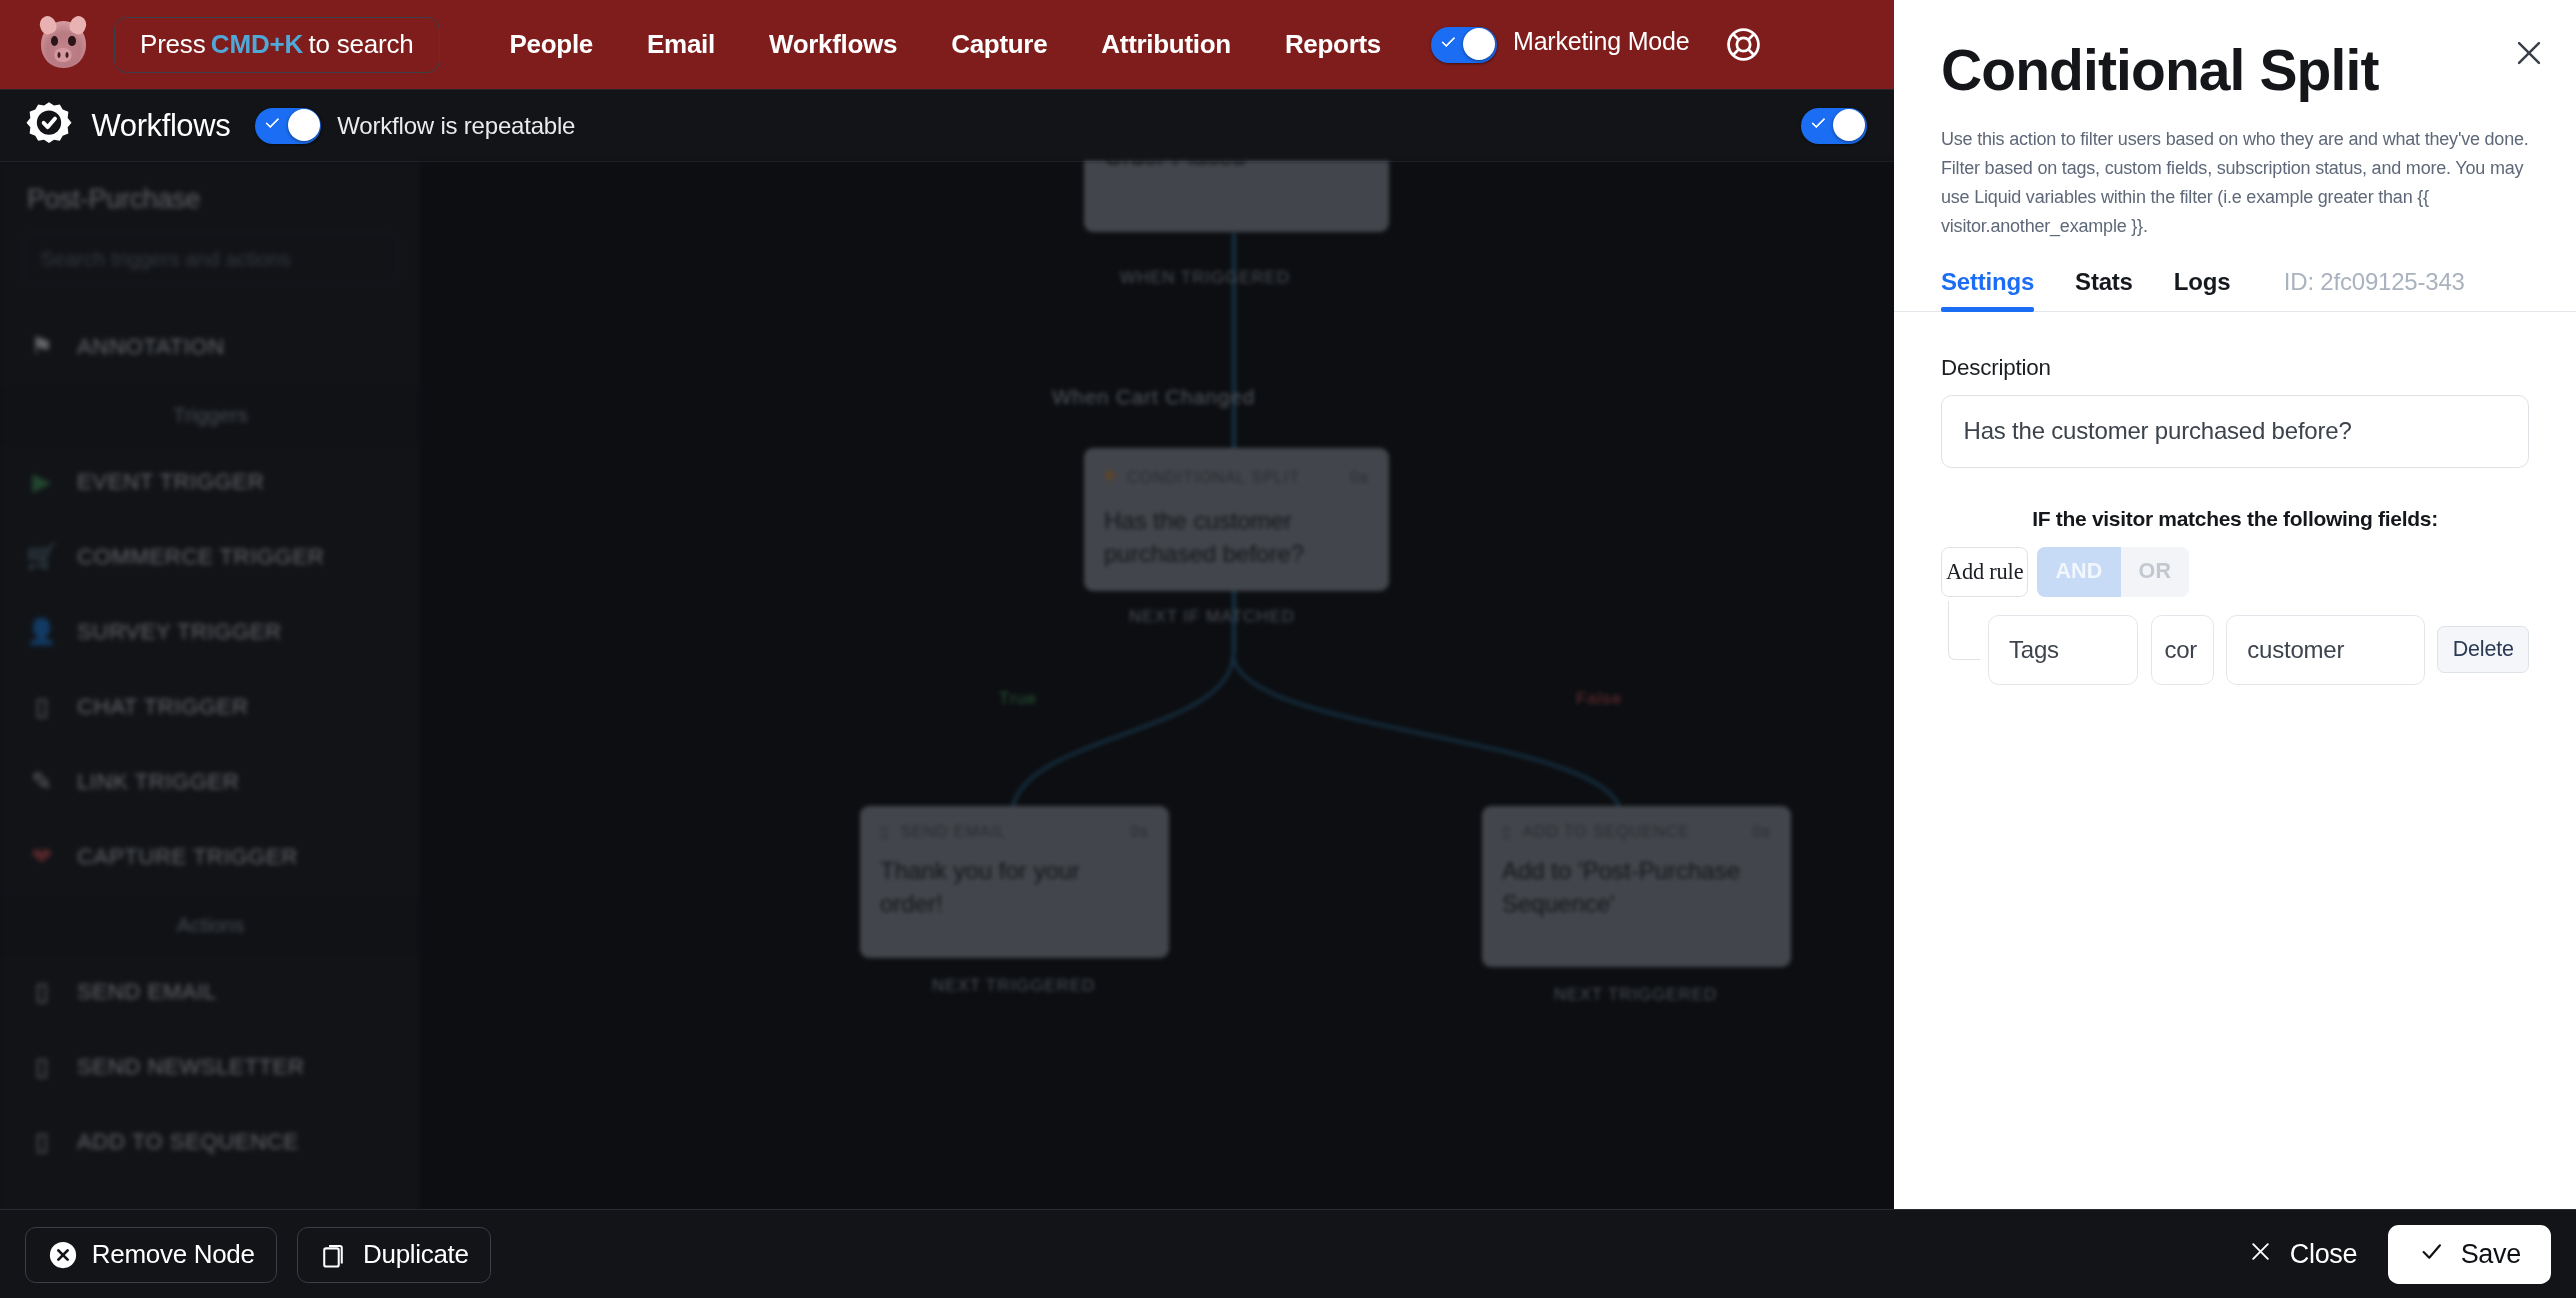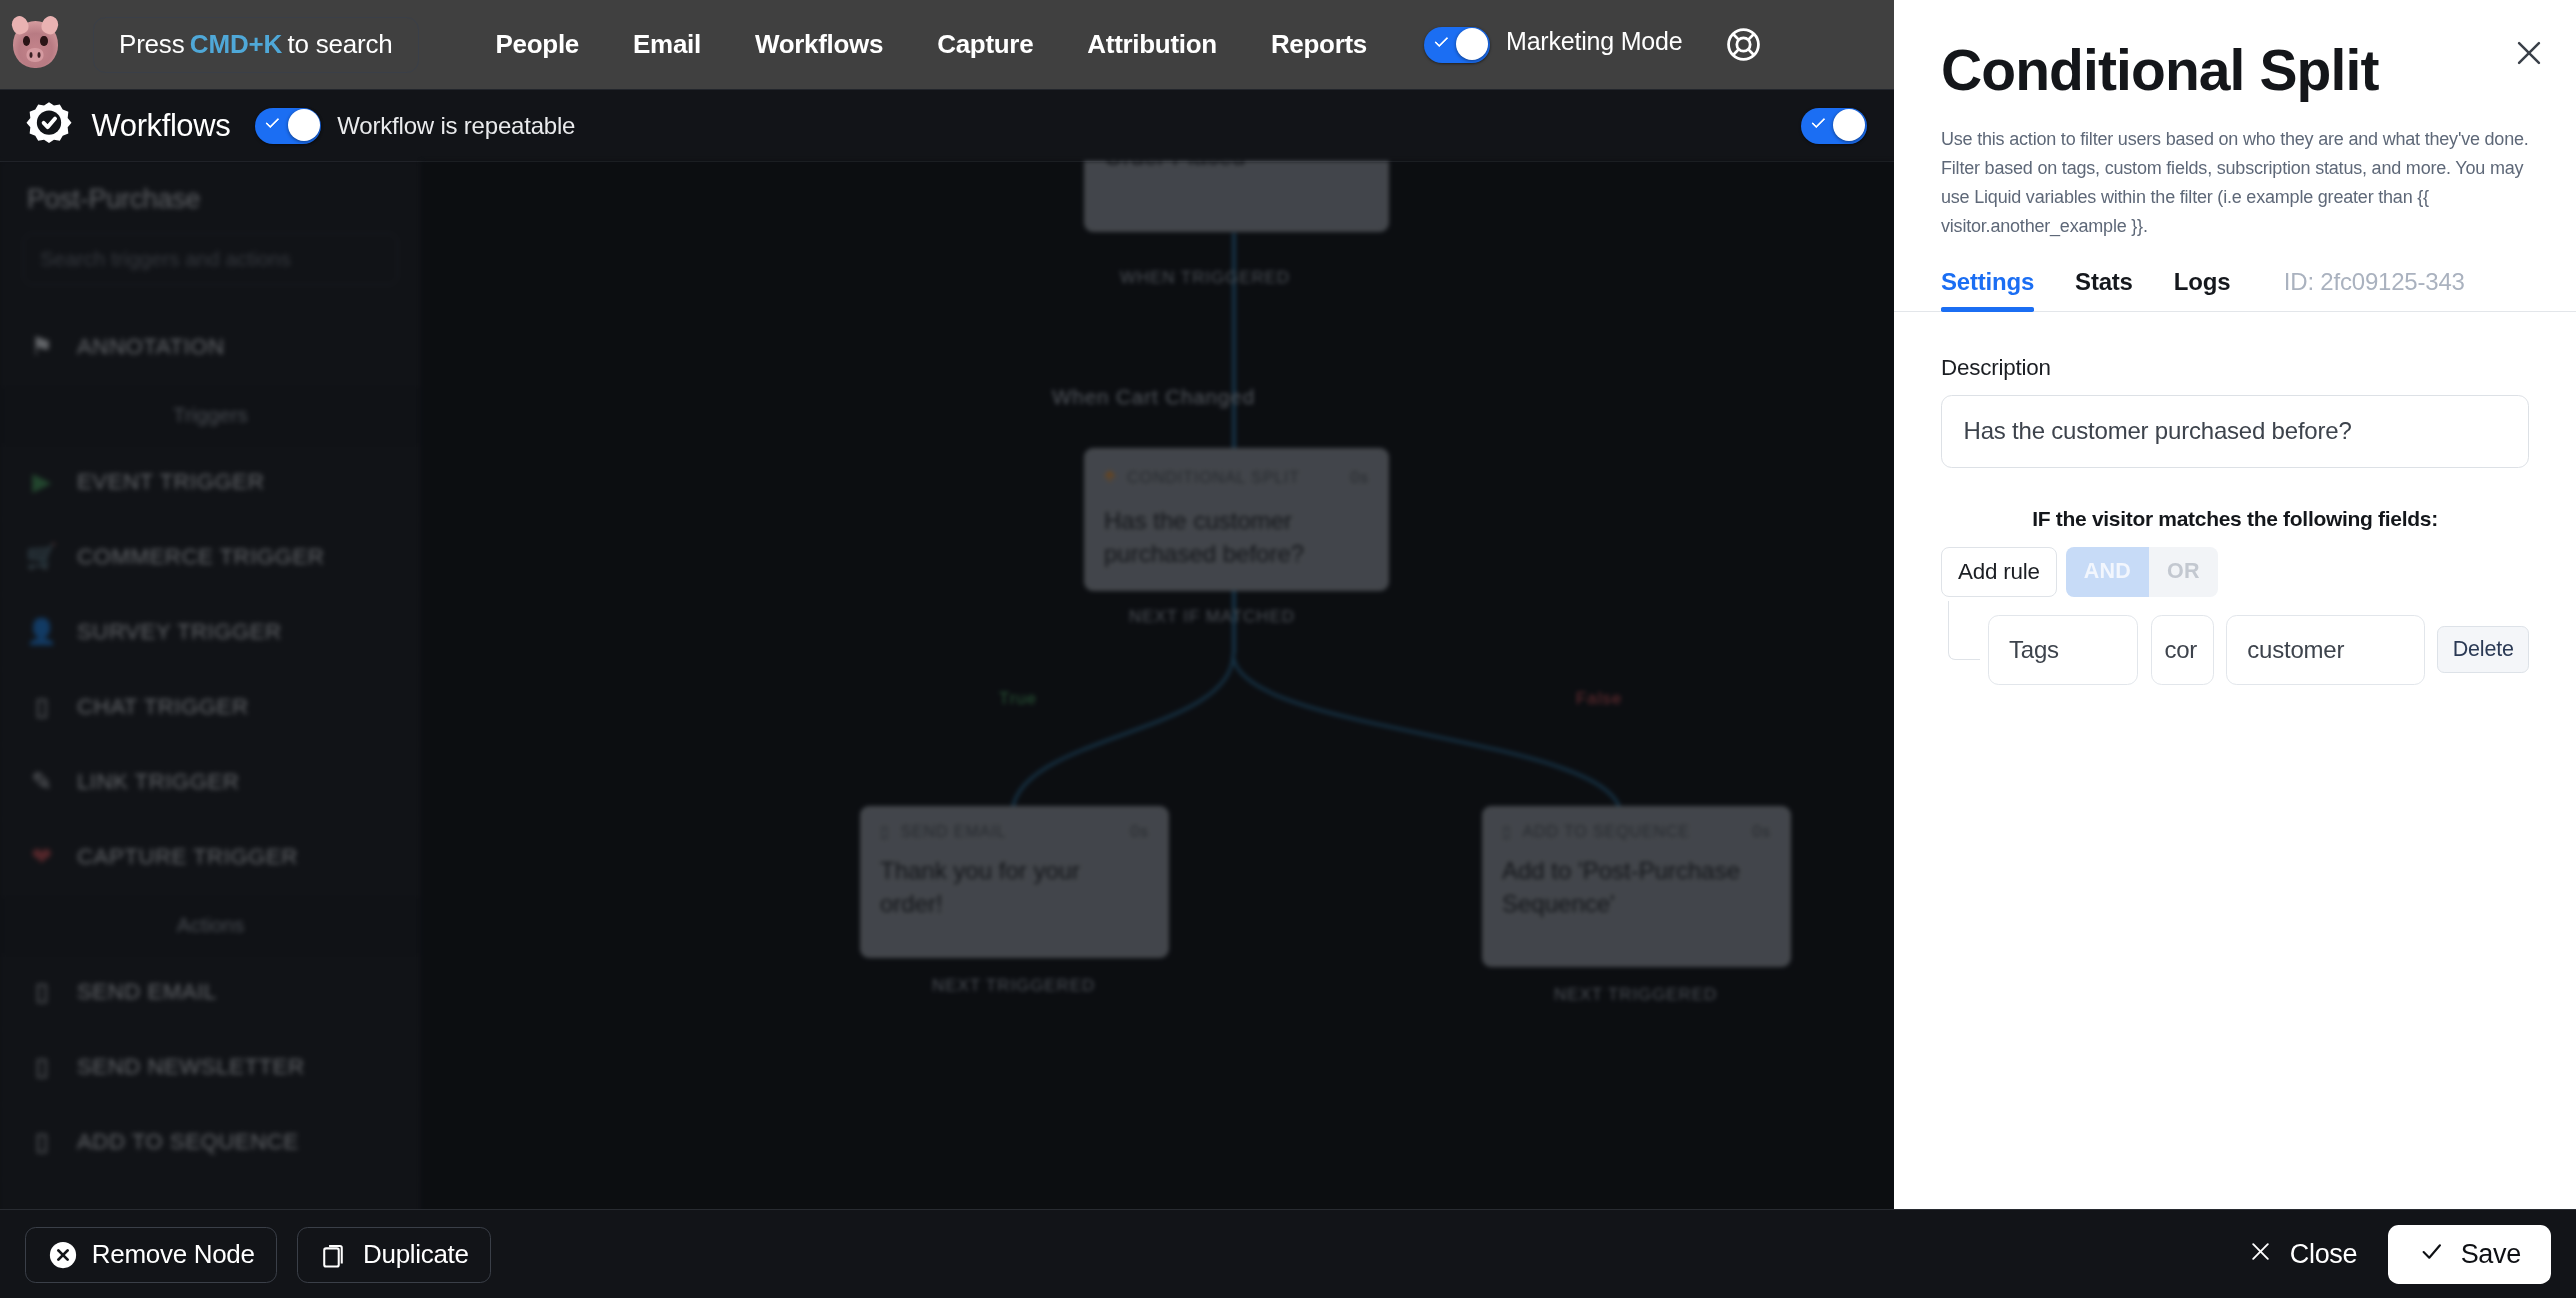--- a/index.html
+++ b/index.html
@@ -7,22 +7,22 @@
     width: 2576px; height: 1299px;
     background: #0e1014;
     font-family: "Liberation Sans", sans-serif;
     overflow: hidden;
   }
   .app { position: relative; width: 2576px; height: 1299px; background: #0e1014; }
 
   
   .topnav {
     position: absolute; left: 0; top: 0; width: 1894px; height: 90px;
-    background: #404040; display: flex; align-items: center; gap: 12px;
-    padding-left: 9px; border-bottom: 0.9px solid #23262c;
+    background: #7f1d1d; display: flex; align-items: center; gap: 5px;
+    padding-left: 37px; border-bottom: 0.9px solid #23262c;
   }
   .logo-pig {
     width: 52px; height: 52px; flex: 0 0 52px; position: relative;
     display: flex; align-items: center; justify-content: center; margin-right: 20px;
   }
   .pig-head {
     width: 45px; height: 47px; border-radius: 50% 50% 48% 48%;
     background: radial-gradient(circle at 50% 62%, #c4848b 0%, #b87b83 45%, #e8b0b0 100%);
     position: relative;
   }
@@ -153,22 +153,22 @@
   .text-input {
     width: 100%; height: 73px; border: 0.9px solid #dde1e6; border-radius: 10.7px;
     font-size: 24px; color: #3d434c; padding: 0 21.5px; font-family: inherit;
     background: #fff; outline: none; letter-spacing: -0.2px;
   }
   .if-label { font-size: 21px; color: #14171b; font-weight: 700; margin: 39px 0 16px; letter-spacing: -0.3px; text-align: center; }
 
   .rule-bar { display: flex; align-items: stretch; gap: 0; }
   .add-rule {
     height: 50px; border: 0.9px solid #dfe3e8; border-radius: 8px; background: #fff;
-    font-size: 22.4px; color: #1b1e23; padding: 0 16px; display: flex; align-items: center;
-    font-family: Liberation Sans, sans-serif; cursor: pointer; letter-spacing: -0.2px;
+    font-size: 22.4px; color: #1b1e23; padding: 0 4px; display: flex; align-items: center;
+    font-family: Liberation Serif, serif; cursor: pointer; letter-spacing: -0.2px;
   }
   .andor { display: flex; margin-left: 9px; border-radius: 8px; overflow: hidden; }
   .andor div {
     height: 50px; display: flex; align-items: center; padding: 0 18px;
     font-size: 21.5px; font-weight: 700; cursor: pointer; letter-spacing: 0.2px;
   }
   .andor .and { background: #c7dbf7; color: #f2f6fd; }
   .andor .or { background: #f2f4f7; color: #c3c8d0; }
 
   .rule-tree { position: relative; margin-top: 3.6px; padding-left: 47px; }

